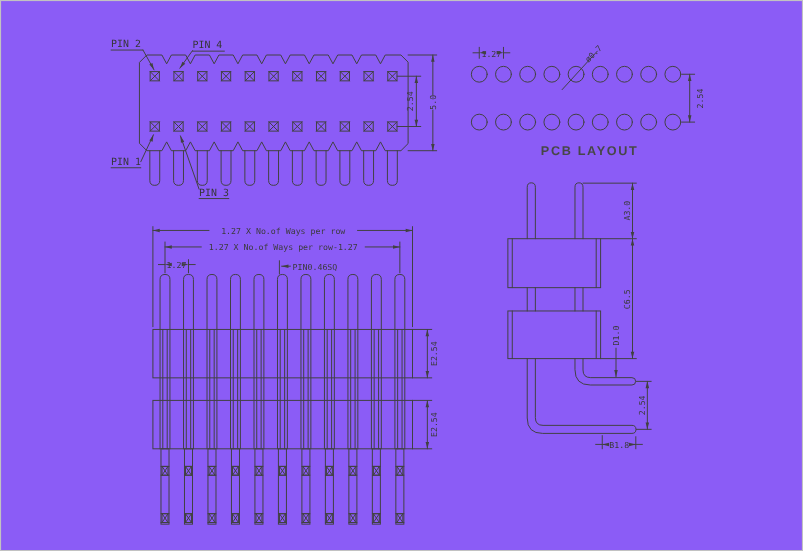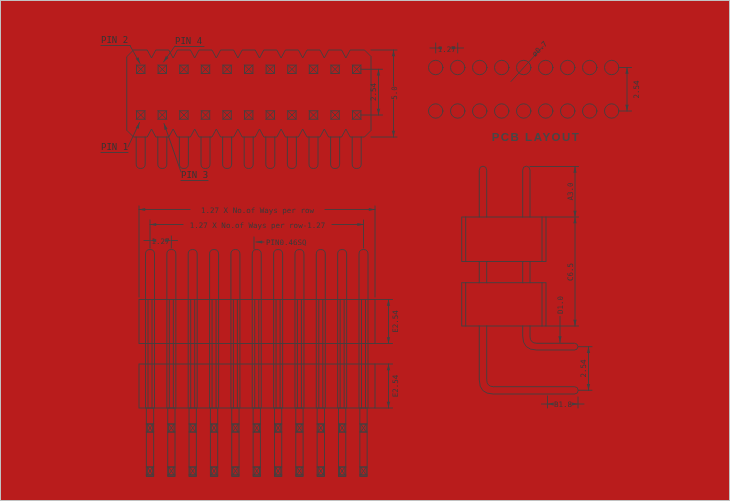--- a/index.html
+++ b/index.html
@@ -1,18 +1,18 @@
 <!DOCTYPE html>
 <html><head>
 <meta charset="utf-8">
 <style>
   html,body{margin:0;padding:0;background:#ffffff;}
   #canvas{
     position:relative;width:728px;height:499px;
-    background:#b91c1c;border:1px solid #c2c2c2;overflow:hidden;
+    background:#8b5cf6;border:1px solid #c2c2c2;overflow:hidden;
     font-family:"DejaVu Sans Mono", monospace;
   }
   svg text{stroke:none;}
   .dimtxt{font-family:"DejaVu Sans Mono", monospace;font-size:7.5px;fill:#3a3a3a;}
   .lbltxt{font-family:"DejaVu Sans Mono", monospace;font-size:9px;fill:#353535;}
   .title{font-family:"Liberation Sans", sans-serif;font-size:11.5px;font-weight:bold;letter-spacing:1.5px;fill:#474747;}
 </style>
 </head>
 <body>
 

